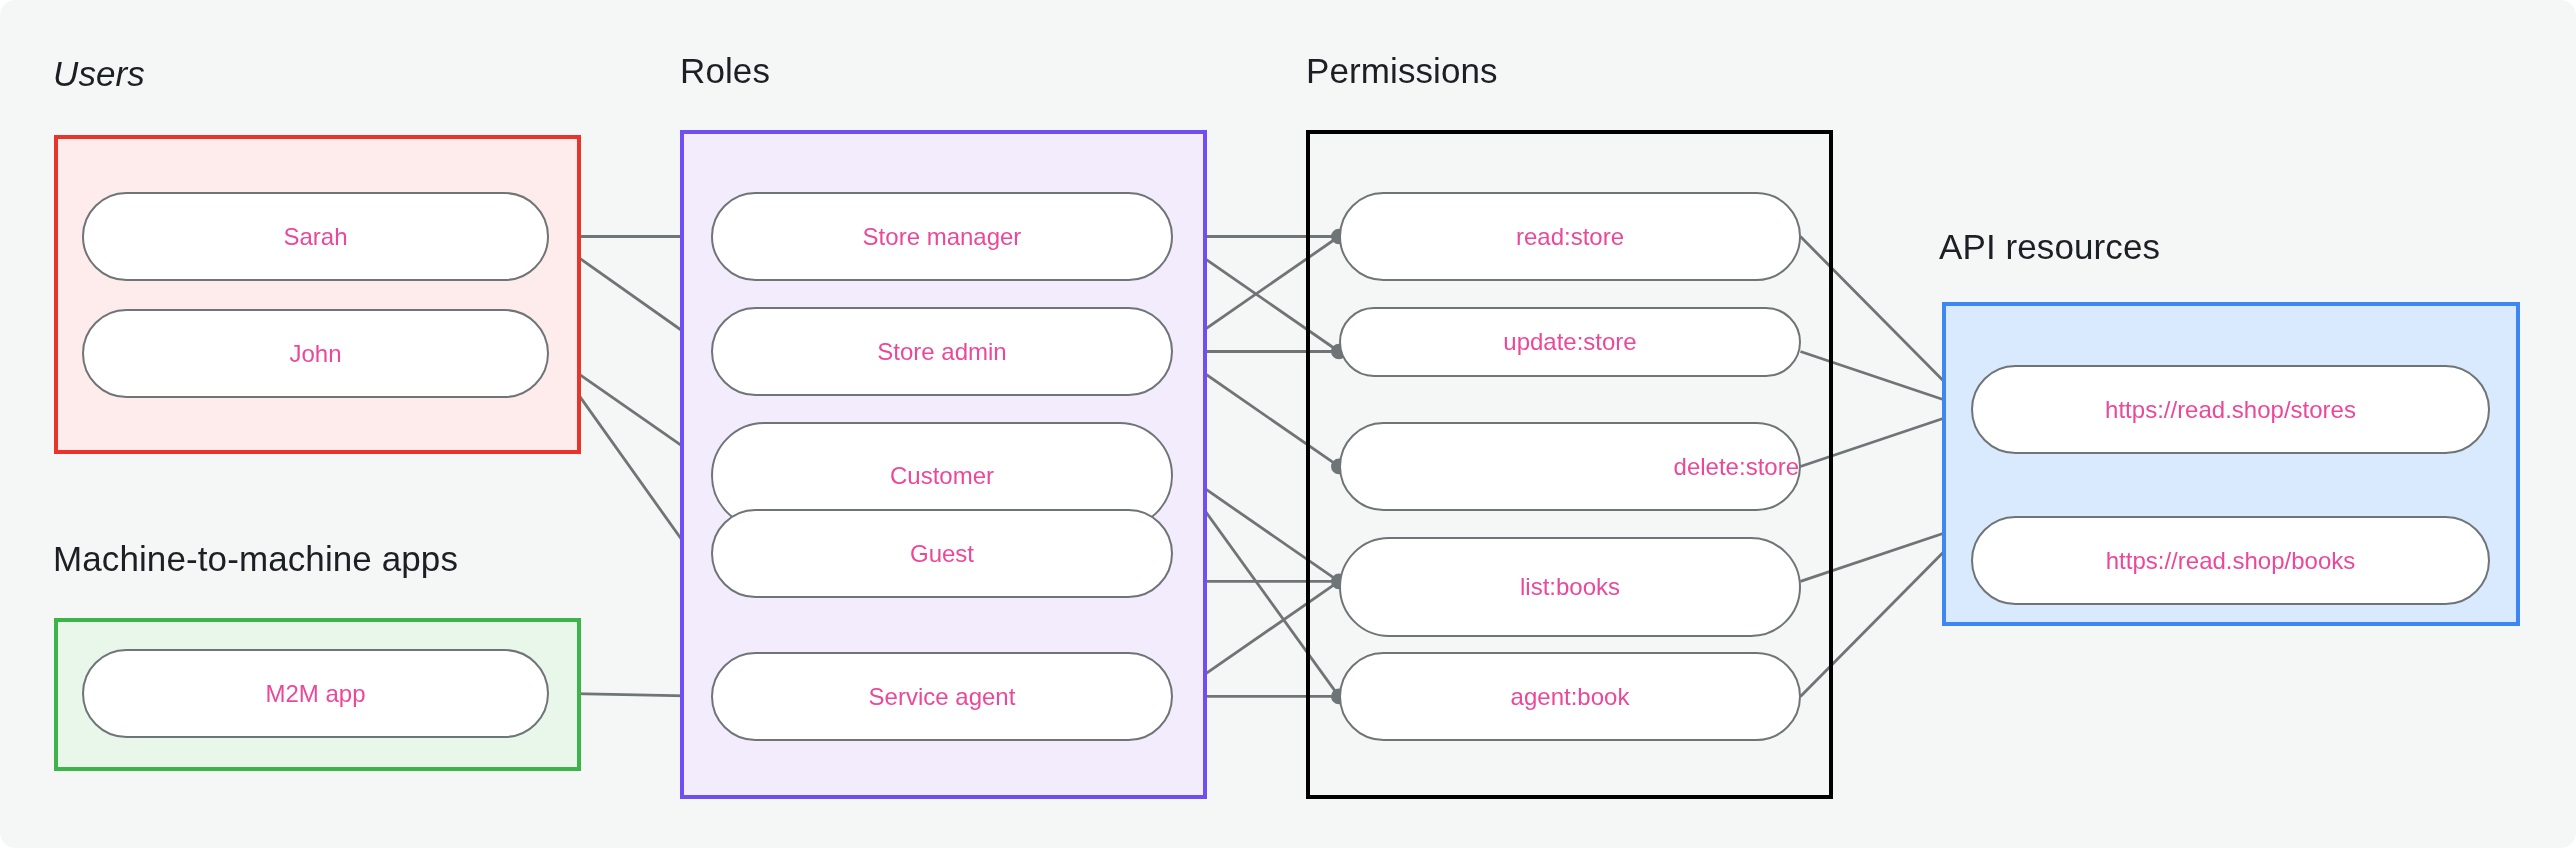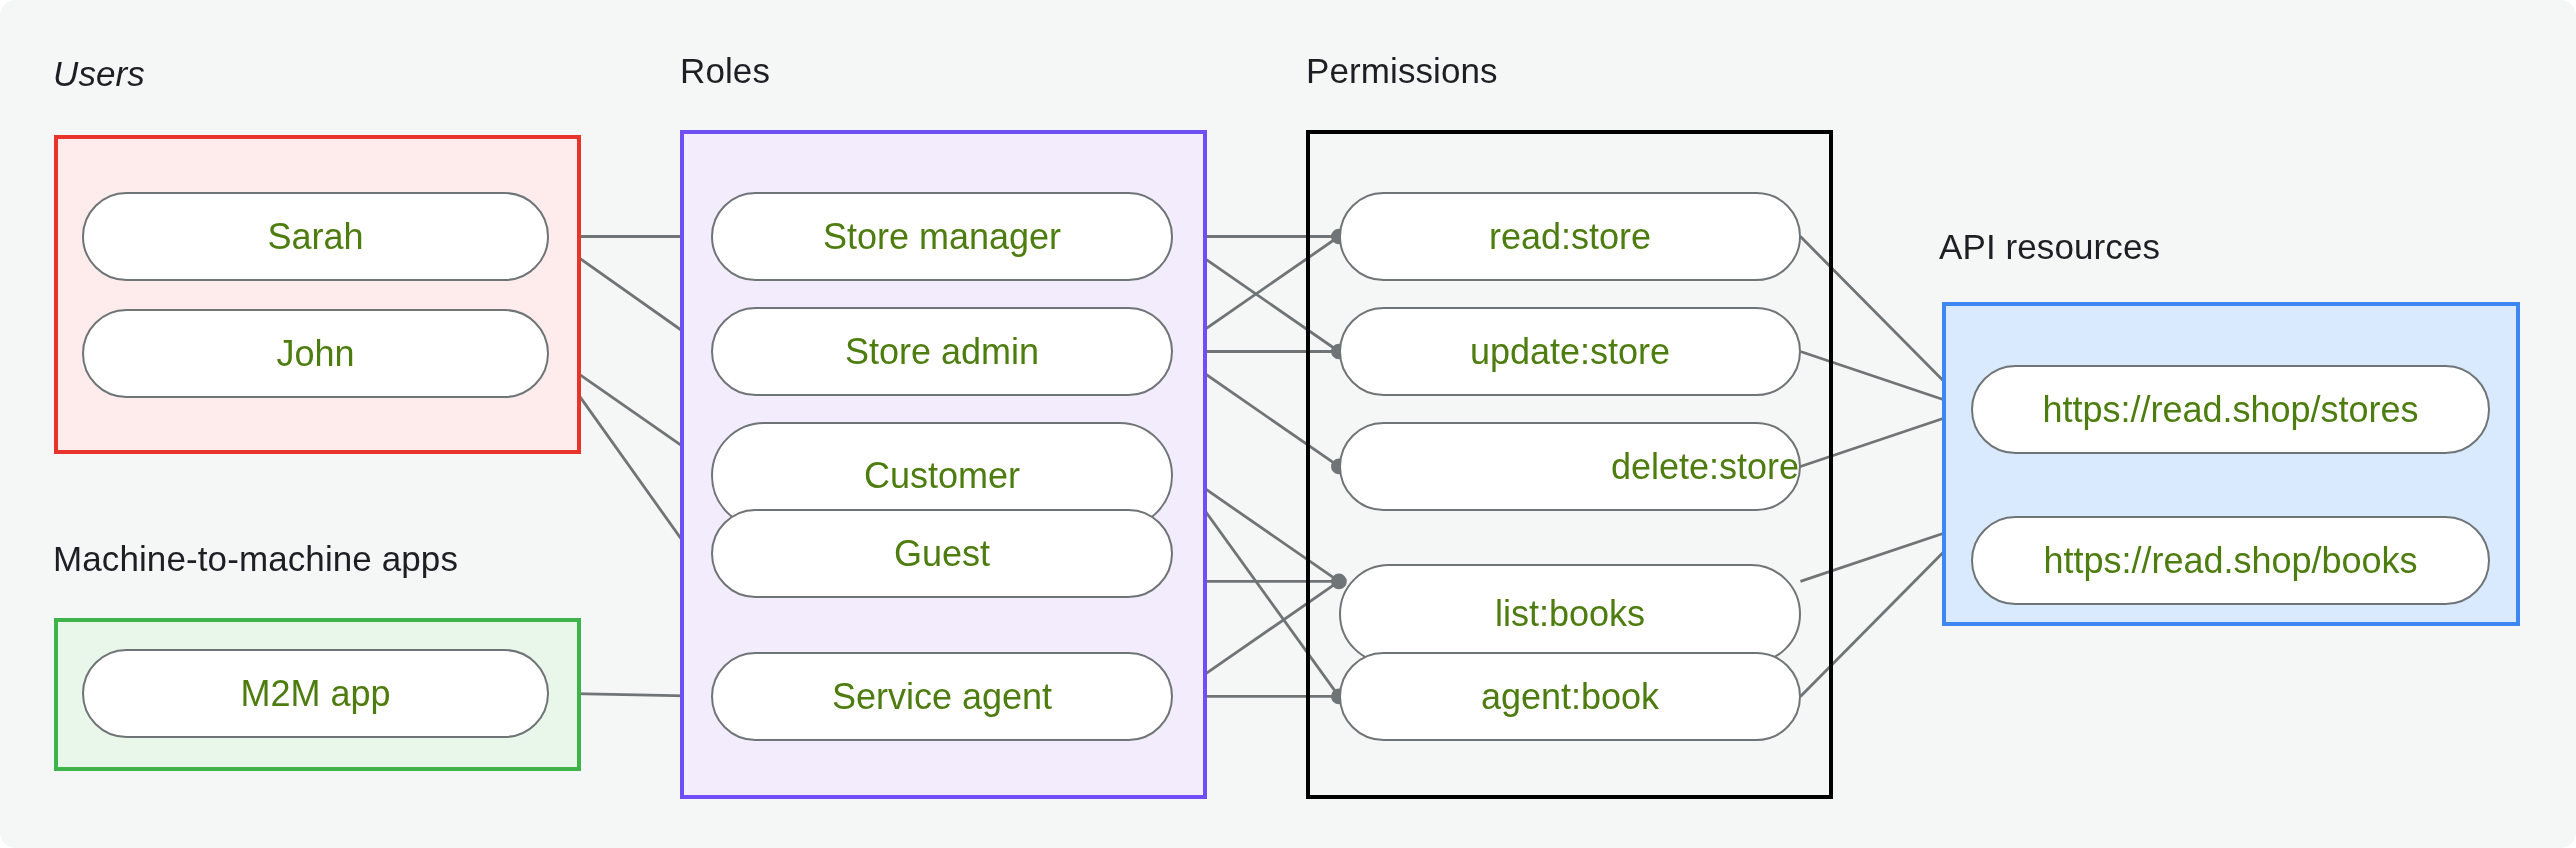--- a/index.html
+++ b/index.html
@@ -29,22 +29,22 @@
   .g-m2m{background:#e8f7ea;border-color:#3cb44a;}
   .g-roles{background:#f2ecfd;border-color:#6f4ef6;}
   .g-api{background:#d9eaff;border-color:#3d87f5;}
   .pill{
     position:absolute;
     box-sizing:border-box;
     background:#ffffff;
     border:2.6px solid #6f7477;
     border-radius:872px;
     display:flex;align-items:center;justify-content:center;
-    font-size:36px;
-    color:#4d7c0f;
+    font-size:24px;
+    color:#ec4899;
     white-space:nowrap;
   }
 </style>
 </head>
 <body>
 
 <div id="canvas">
   <svg id="edges" viewBox="0 0 2952 972">
       <line x1="628.8061224489796" y1="271.1020408163265" x2="815.1887755102041" y2="271.1020408163265" stroke="#6f7477" stroke-width="3.2"></line>
       <line x1="628.8061224489796" y1="271.1020408163265" x2="815.1887755102041" y2="402.88775510204084" stroke="#6f7477" stroke-width="3.2"></line>
@@ -108,27 +108,27 @@
         <span>Guest</span>
       </div>
       <div class="pill" style="left: 711px; top: 652px; width: 462px; height: 89px;">
         <span>Service agent</span>
       </div>
       <div class="grp-label" style="left: 1306px; top: 51px;">Permissions</div>
       <div class="group g-permissions" style="left: 1306px; top: 130px; width: 527px; height: 669px;"></div>
       <div class="pill" style="left: 1339px; top: 192px; width: 462px; height: 89px;">
         <span>read:store</span>
       </div>
-      <div class="pill" style="left: 1339px; top: 307px; width: 462px; height: 89px;">
+      <div class="pill" style="left: 1339px; top: 307px; width: 462px; height: 70px;">
         <span>update:store</span>
       </div>
       <div class="pill" style="left: 1339px; top: 422px; width: 462px; height: 89px; justify-content: flex-end;">
         <span>delete:store</span>
       </div>
-      <div class="pill" style="left: 1339px; top: 537px; width: 462px; height: 100px; margin-top: 27px;">
+      <div class="pill" style="left: 1339px; top: 537px; width: 462px; height: 100px;">
         <span>list:books</span>
       </div>
       <div class="pill" style="left: 1339px; top: 652px; width: 462px; height: 89px;">
         <span>agent:book</span>
       </div>
       <div class="grp-label" style="left: 1939px; top: 227px;">API resources</div>
       <div class="group g-api" style="left: 1942px; top: 302px; width: 578px; height: 324px;"></div>
       <div class="pill" style="left: 1971px; top: 365px; width: 519px; height: 89px;">
         <span>https://read.shop/stores</span>
       </div>

